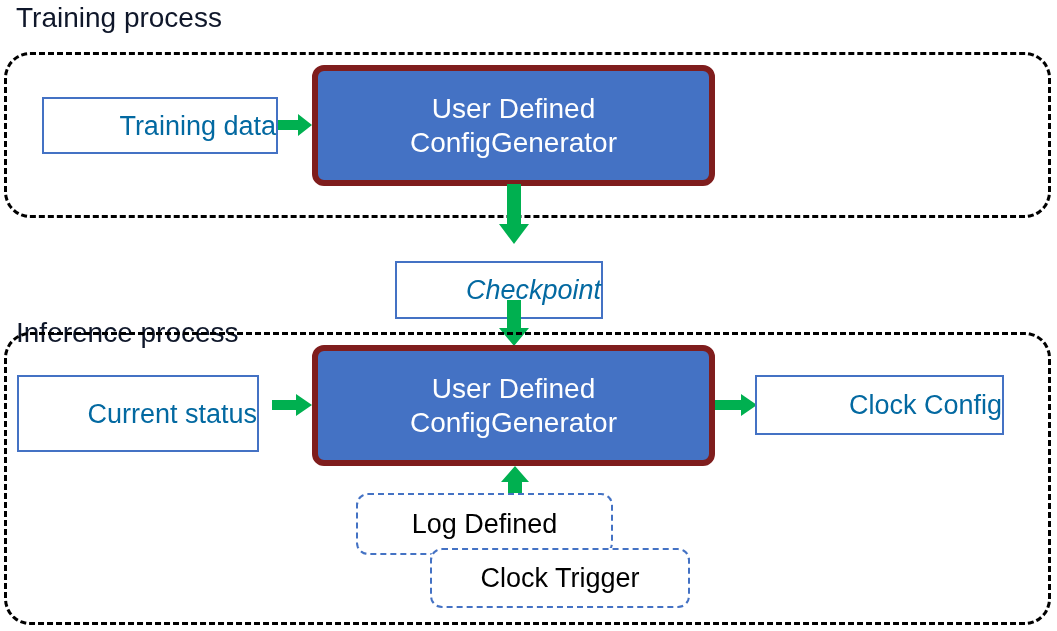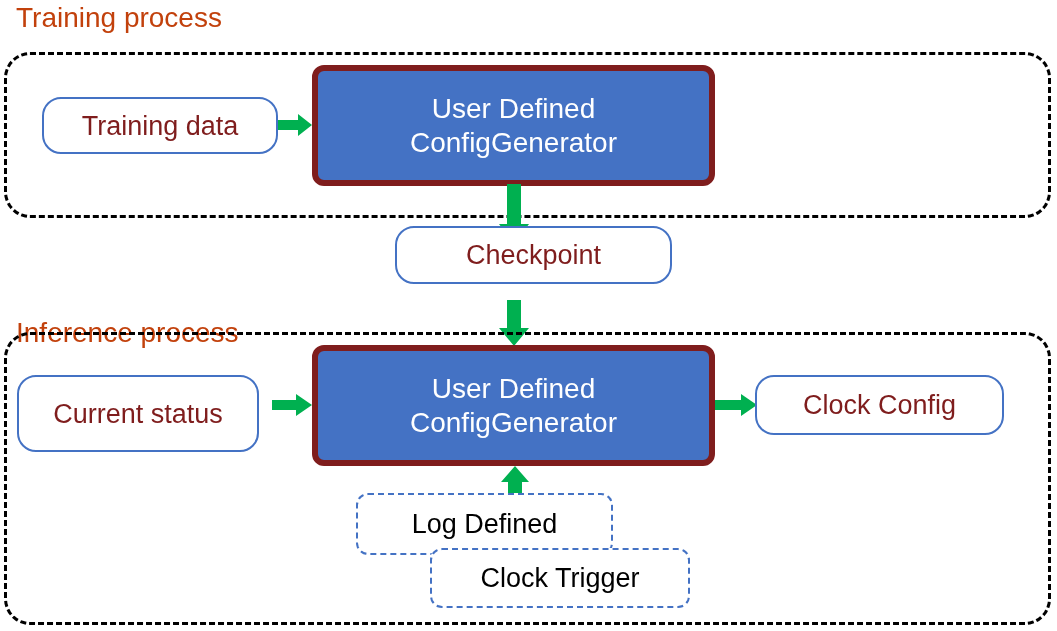--- a/index.html
+++ b/index.html
@@ -15,21 +15,21 @@
     position: relative;
     width: 1057px;
     height: 631px;
     background: #ffffff;
     overflow: hidden;
   }
   .section-title {
     position: absolute;
     font-size: 28px;
     line-height: 30px;
-    color: #c2410c;
+    color: #0f172a;
     white-space: nowrap;
     font-family: "Liberation Sans", sans-serif;
   }
   .dashed-container {
     position: absolute;
     border: 3px dashed #000000;
     border-radius: 26px;
     box-sizing: border-box;
     background: transparent;
   }
@@ -38,24 +38,25 @@
     box-sizing: border-box;
     display: flex;
     align-items: center;
     justify-content: center;
     text-align: center;
     font-family: "Liberation Sans", sans-serif;
   }
   .box-white {
     background: #ffffff;
     border: 2px solid #4472C4;
-    border-radius: 19px;
-    color: #7f1d1d;
+    border-radius: 0;
+    color: #0369a1;
     font-size: 27px;
     line-height: 30px;
+    justify-content: flex-end;
   }
   .box-blue {
     background: #4472C4;
     border: 6px solid #7f1d1d;
     border-radius: 12px;
     color: #ffffff;
     font-size: 28px;
     line-height: 34px;
   }
   .box-dashed-blue {
@@ -97,21 +98,21 @@
     <span>User Defined</span>
     <span>ConfigGenerator</span>
   </div>
 
   <div class="arrow" style="left:498px; top:184px;">
     <svg width="32" height="62" viewBox="0 0 32 62">
       <path d="M9,0 L23,0 L23,40 L31,40 L16,60 L1,40 L9,40 Z" fill="#00B050"></path>
     </svg>
   </div>
 
-  <div class="box box-white" style="left:395px; top:226px; width:277px; height:58px;">
+  <div class="box box-white" style="left:395px; top:261px; width:208px; height:58px;font-style:italic;">
     <span>Checkpoint</span>
   </div>
 
   <div class="arrow" style="left:498px; top:300px;">
     <svg width="32" height="48" viewBox="0 0 32 48">
       <path d="M9,0 L23,0 L23,28 L31,28 L16,46 L1,28 L9,28 Z" fill="#00B050"></path>
     </svg>
   </div>
 
   <div class="section-title" style="left:16px; top:283px;margin-top:35px;">Inference process</div>

